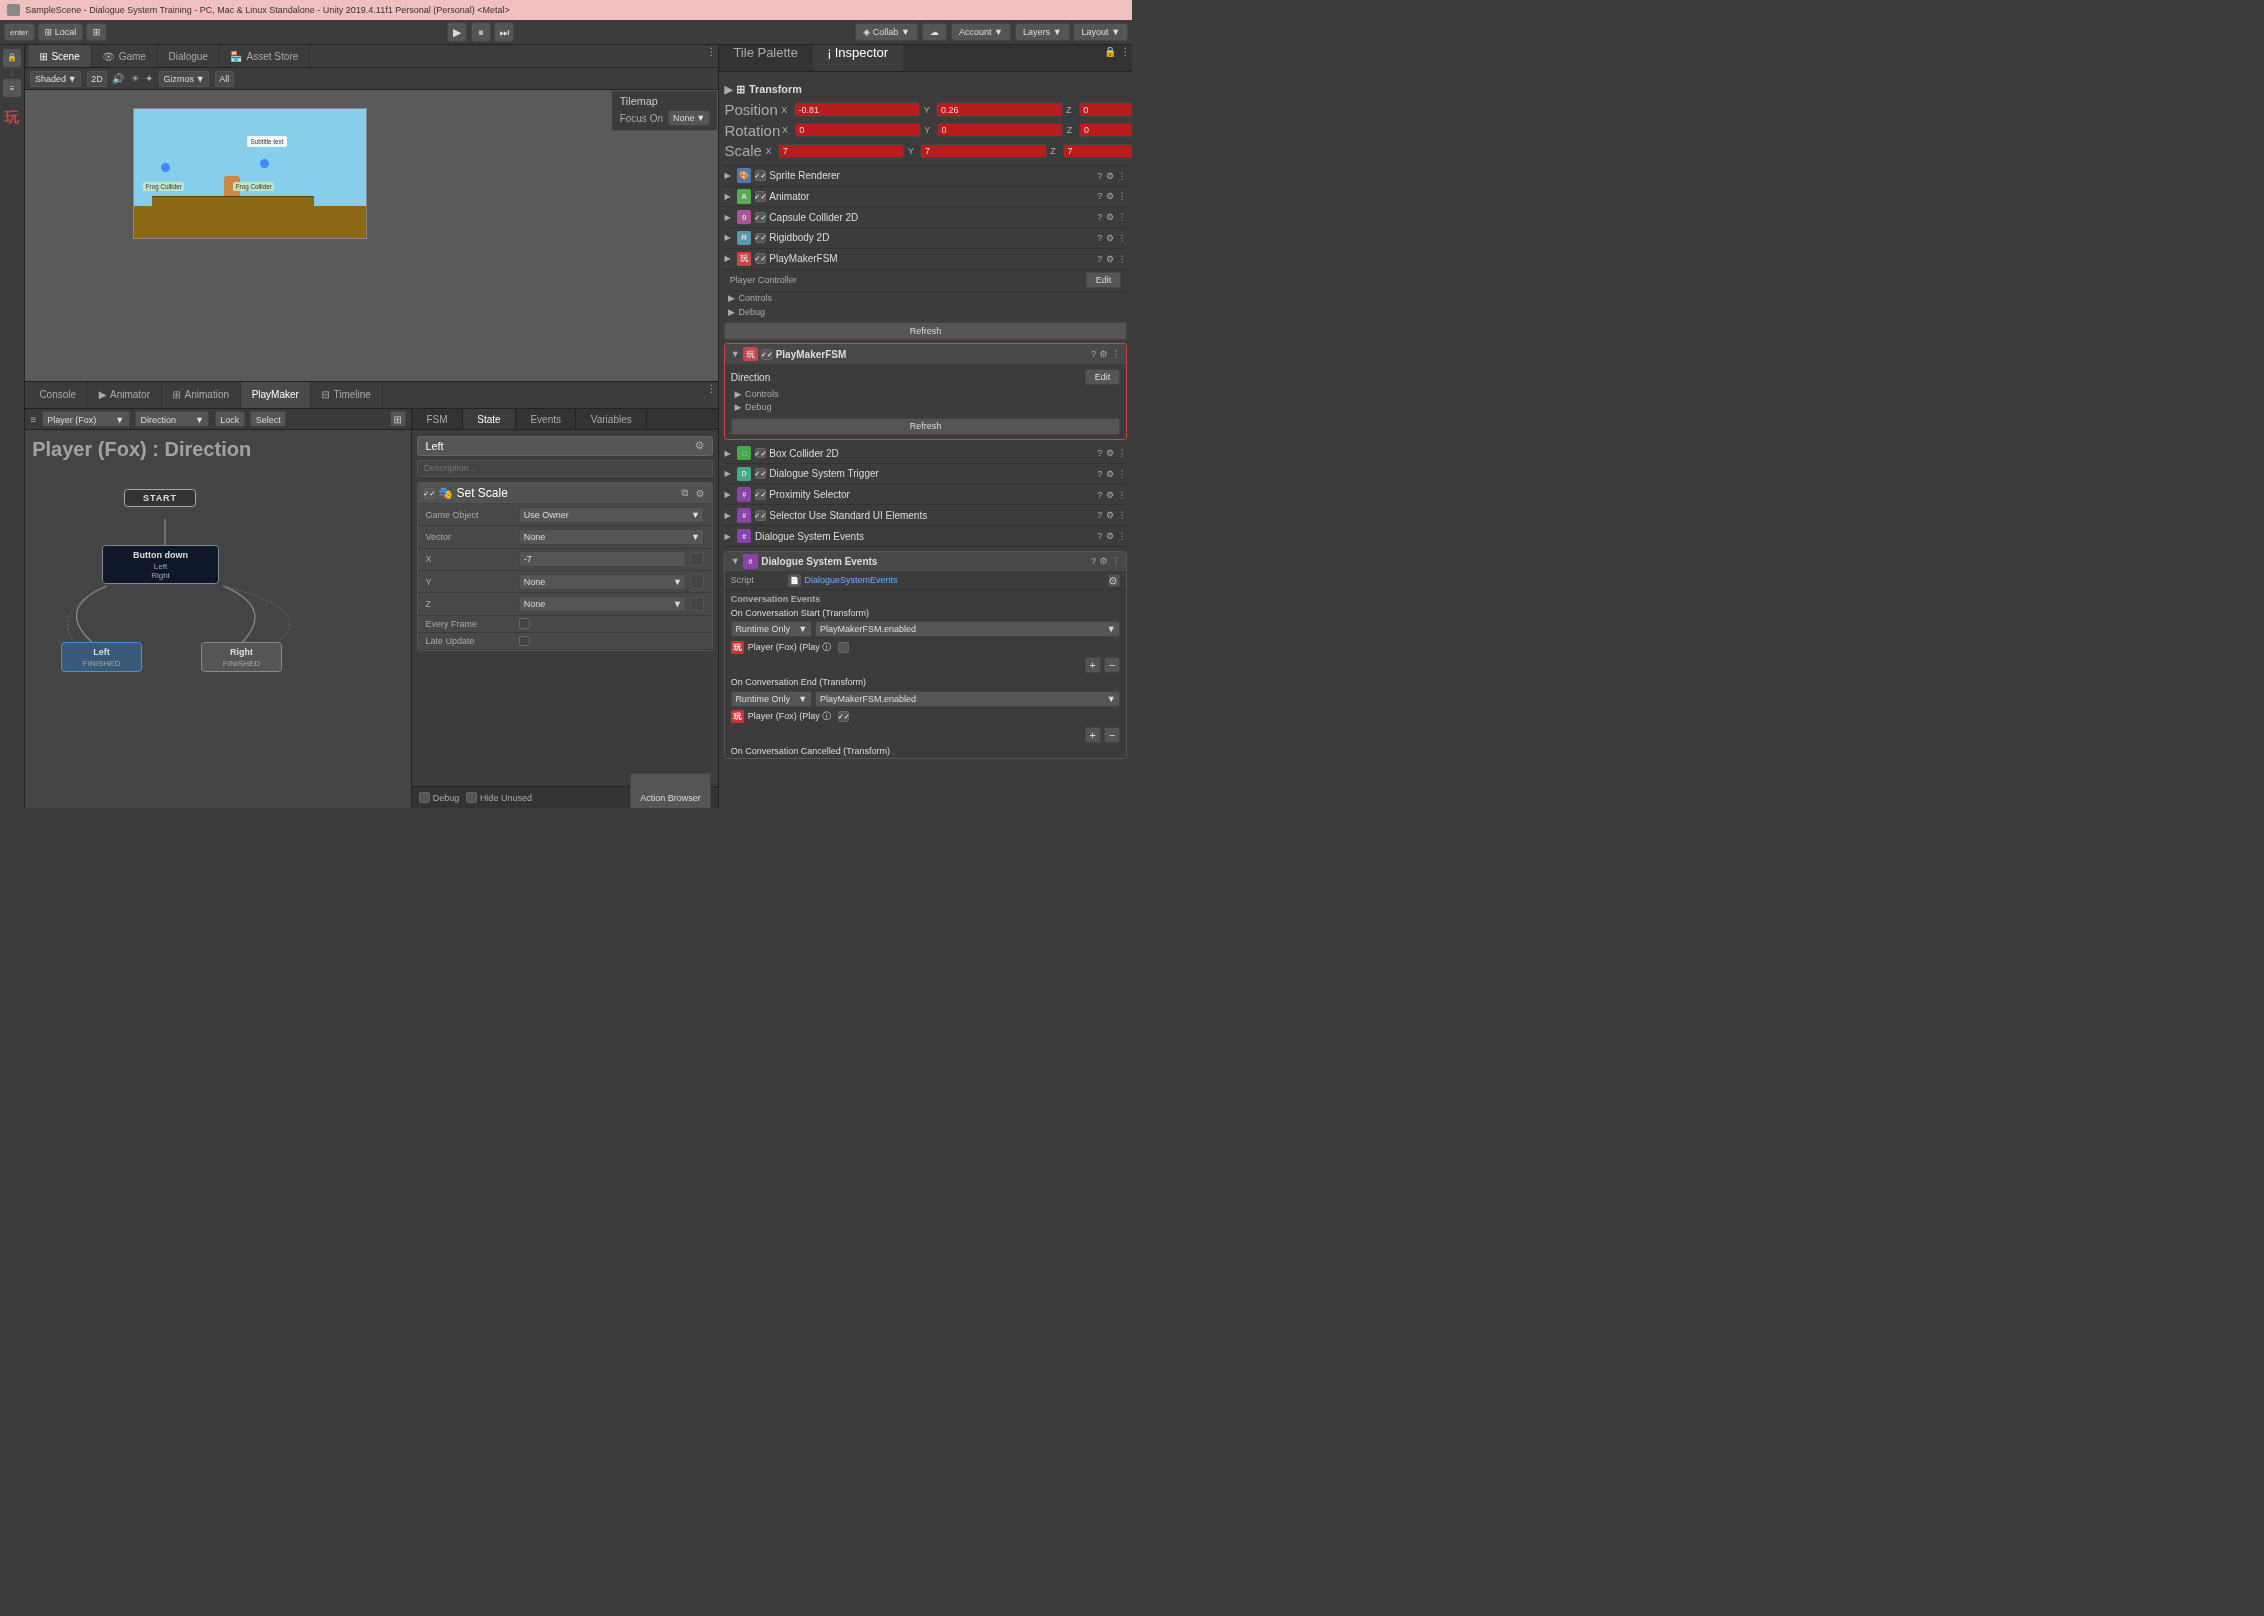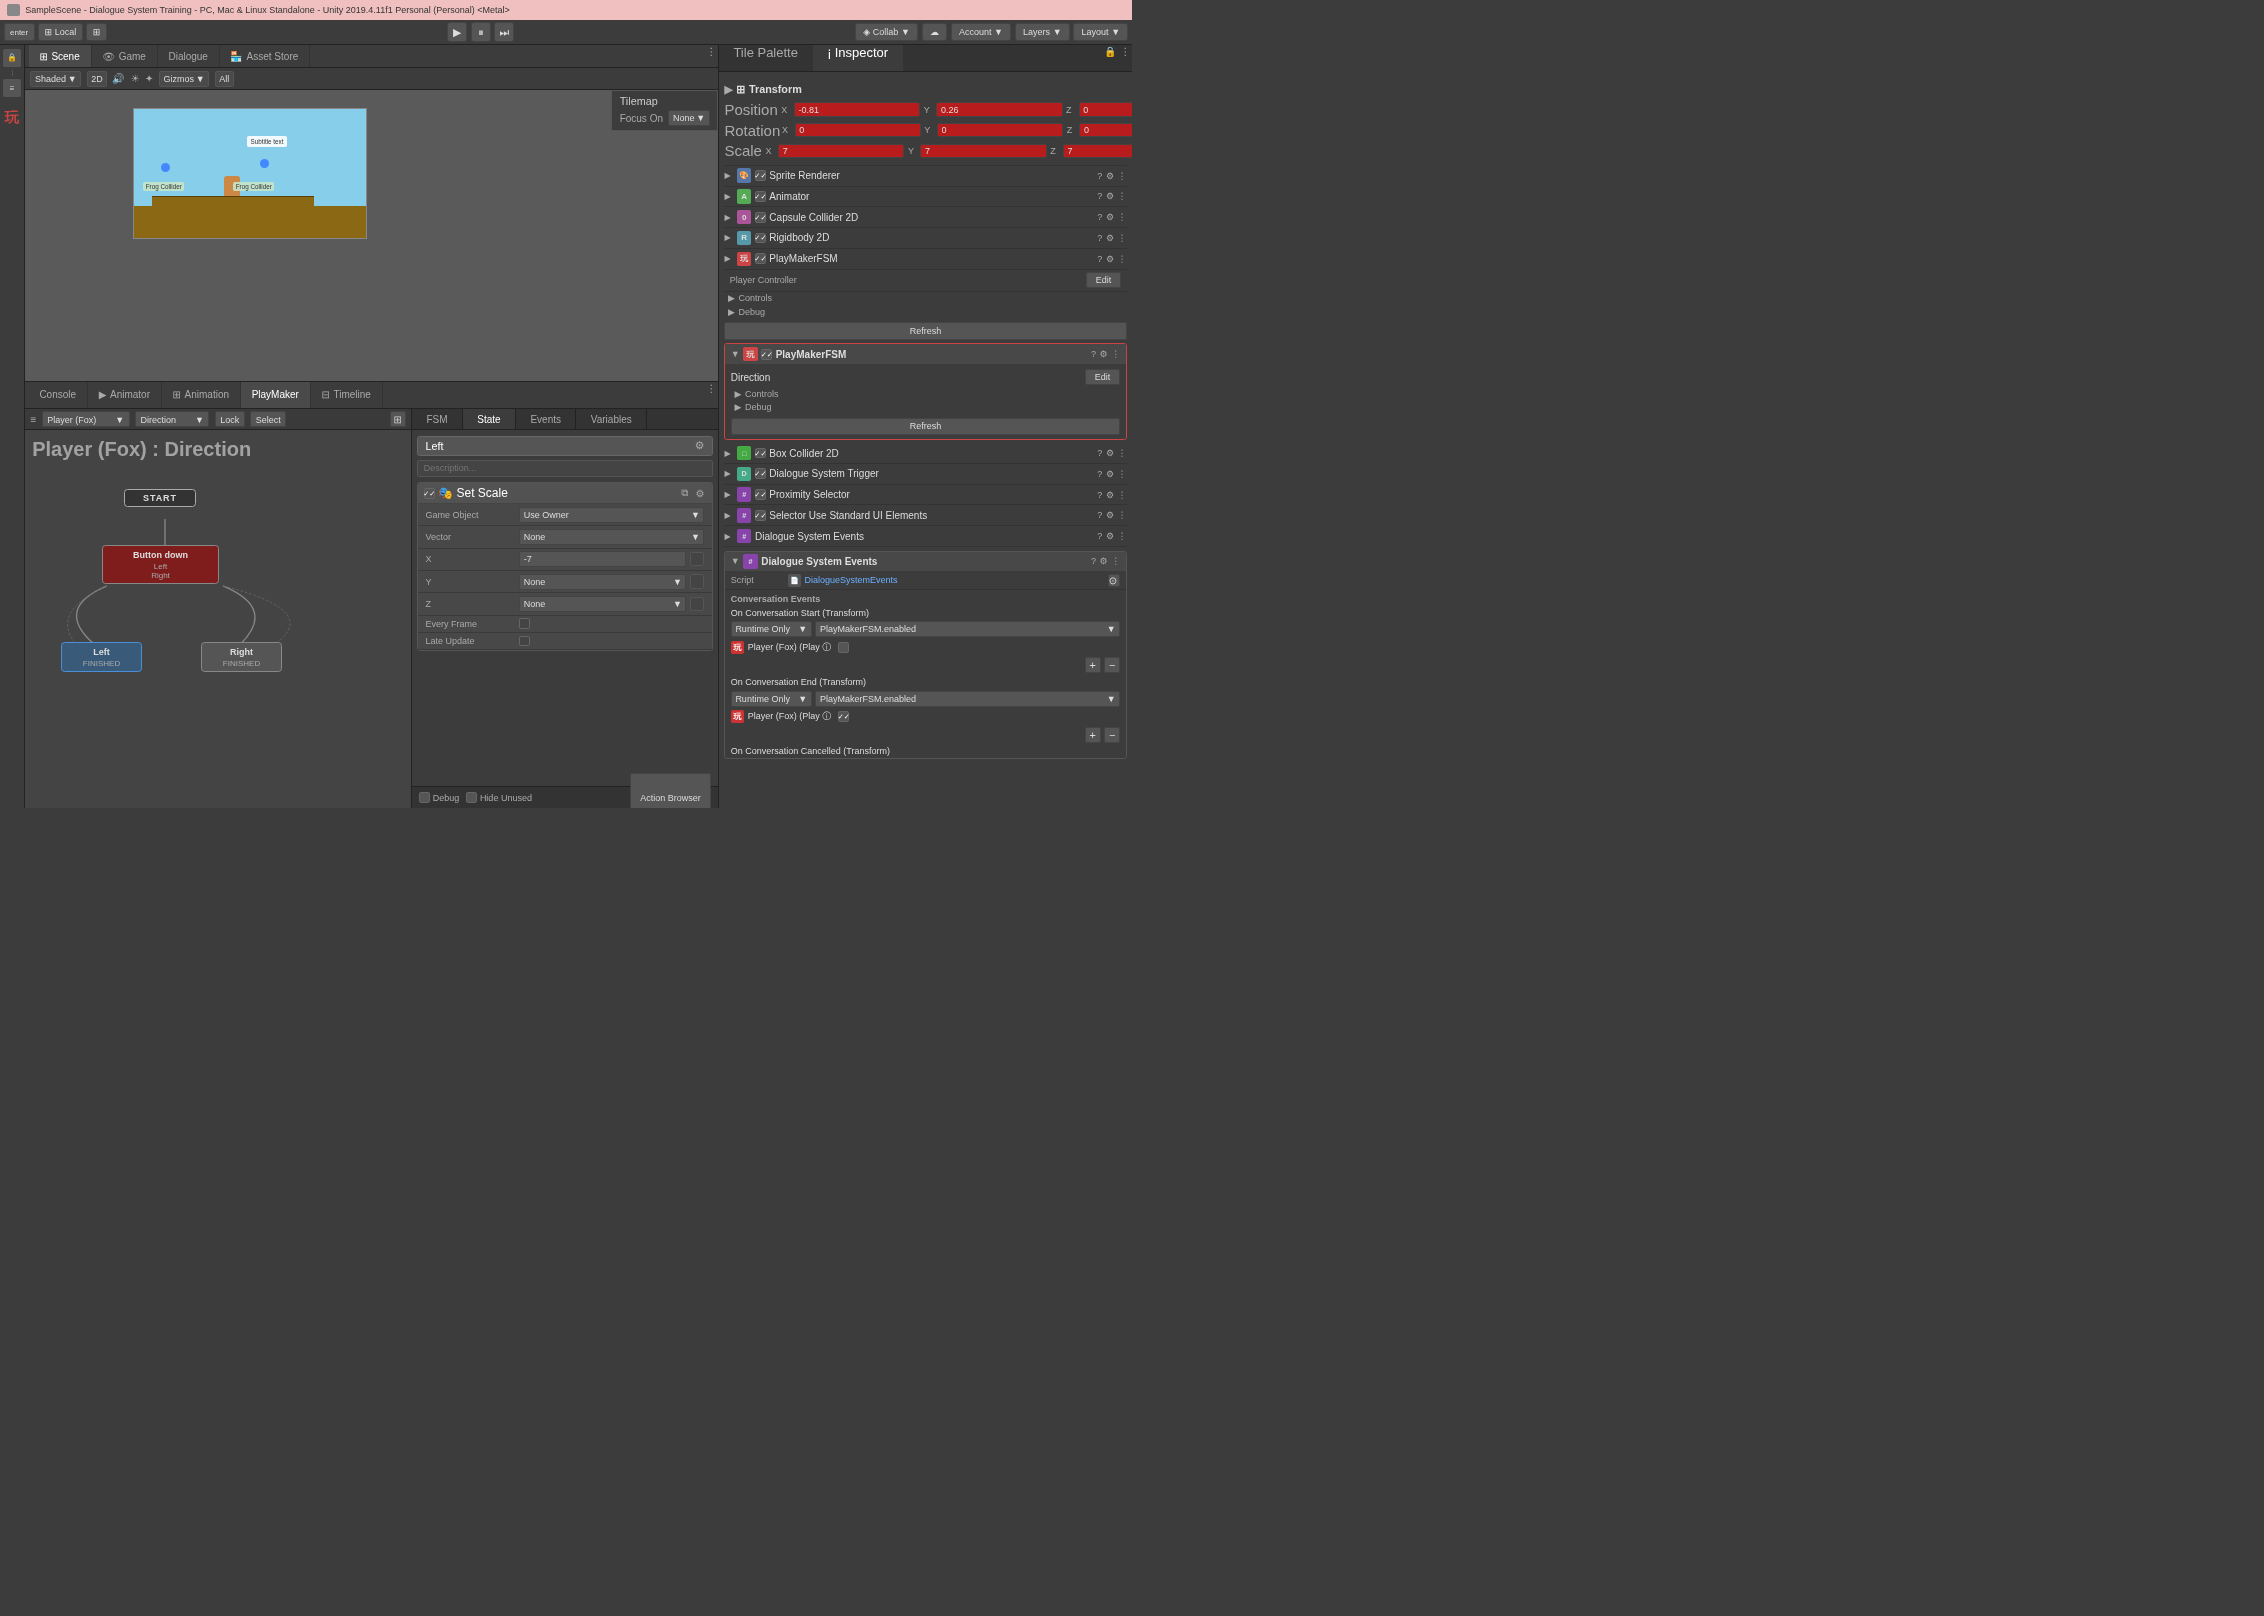--- a/index.html
+++ b/index.html
@@ -354,21 +354,21 @@
     }
     .fsm-node .node-title {
       font-weight: bold;
       margin-bottom: 1.8px;
     }
     .fsm-node .node-sub {
       font-size: 8px;
       color: #aaa;
     }
     .fsm-node.btn-down {
-      background: #7f1d1d;
+      background: #0f172a;
       border-color: #888;
     }
 
     
     .fsm-right {
       flex: 1;
       background: #3c3c3c;
       display: flex;
       flex-direction: column;
       overflow: hidden;

